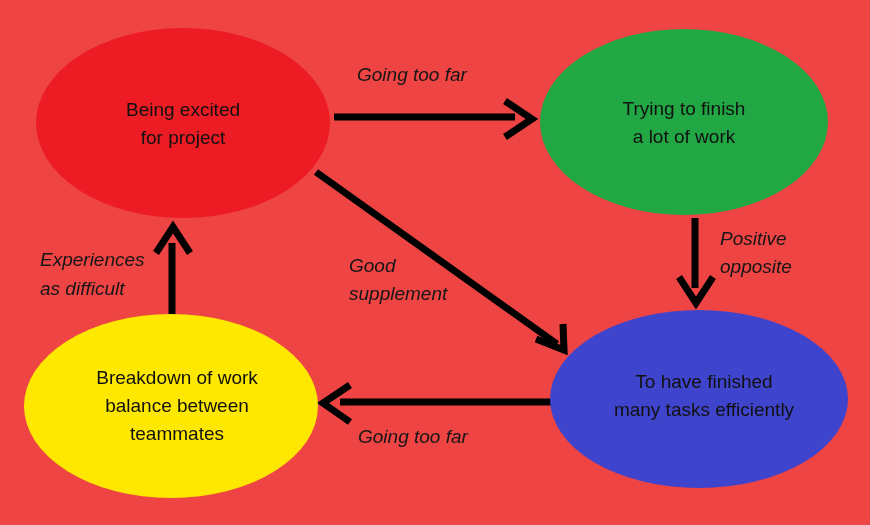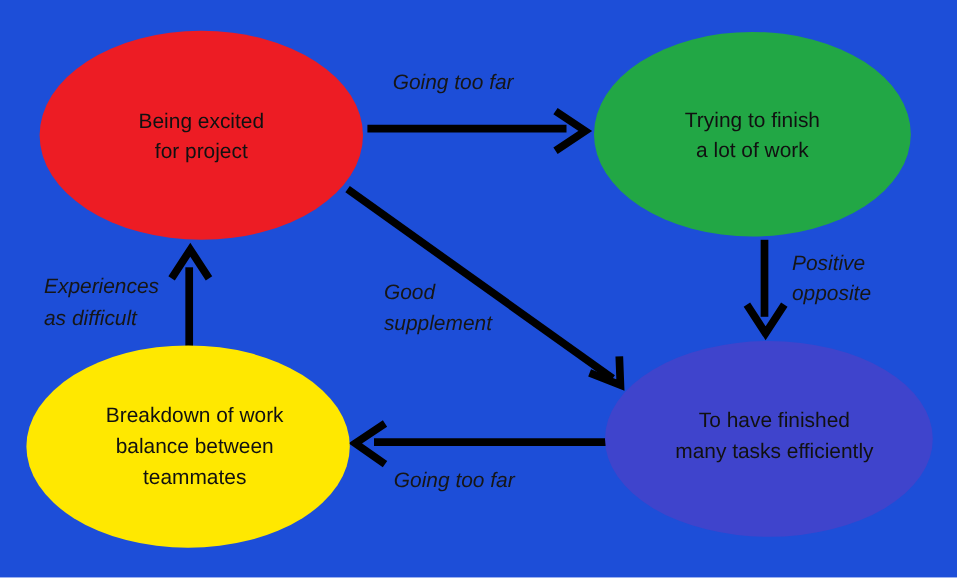--- a/index.html
+++ b/index.html
@@ -8,21 +8,21 @@
     padding: 0;
     background: #ffffff;
   }
   body {
     font-family: "Liberation Sans", sans-serif;
   }
   #canvas {
     position: relative;
     width: 870px;
     height: 525px;
-    background: #1d4ed8;
+    background: #ef4444;
     overflow: hidden;
     text-decoration: underline;
   }
   #diagram-svg {
     position: absolute;
     left: 0;
     top: 0;
     width: 870px;
     height: 525px;
   }

